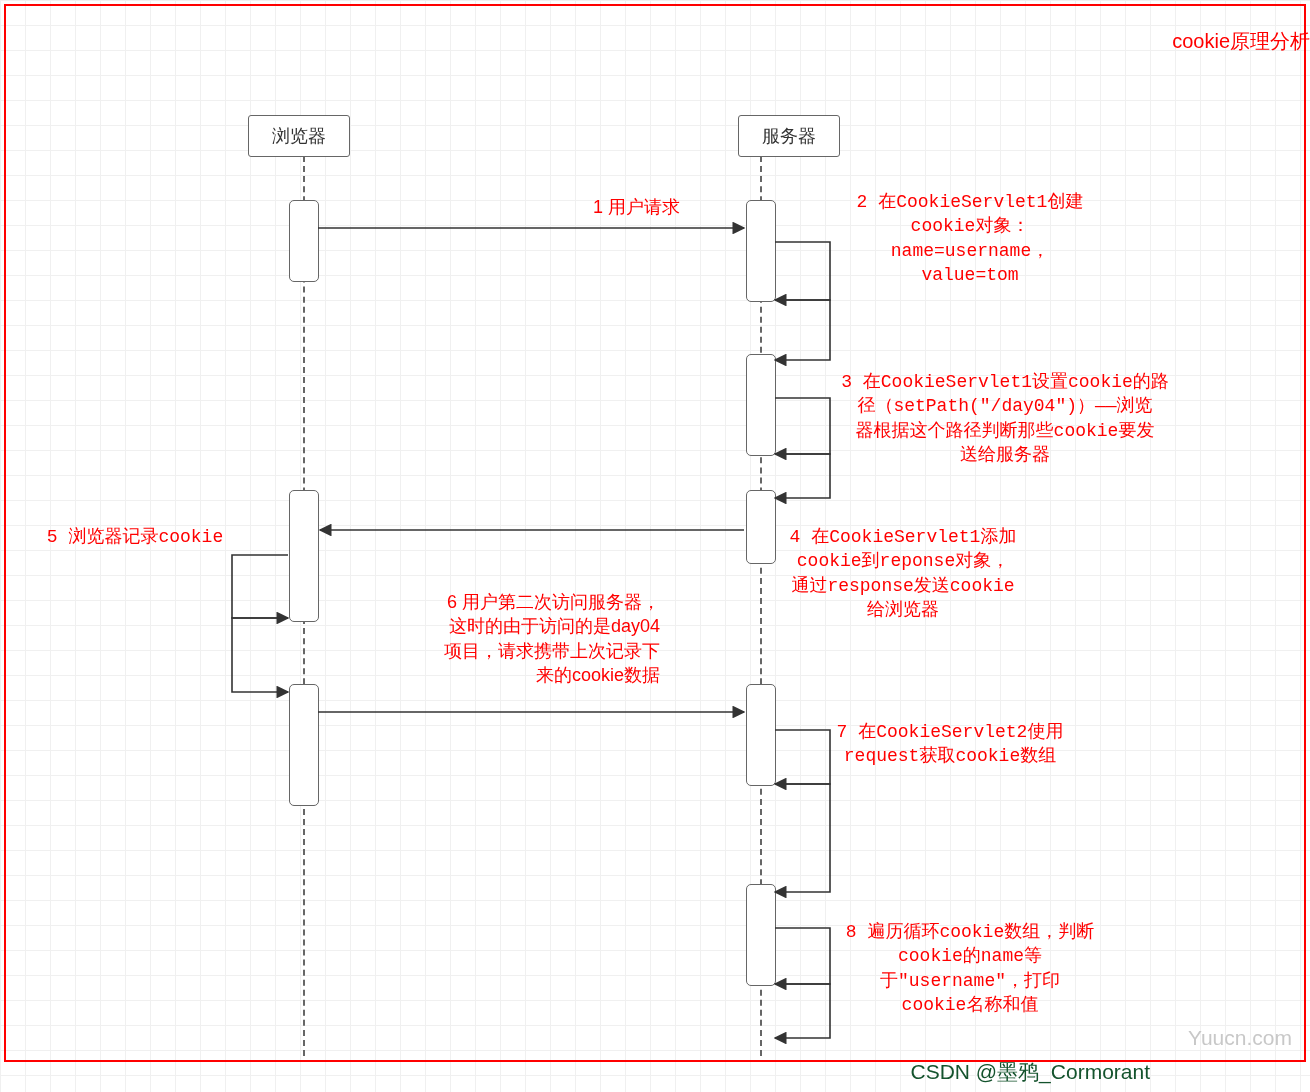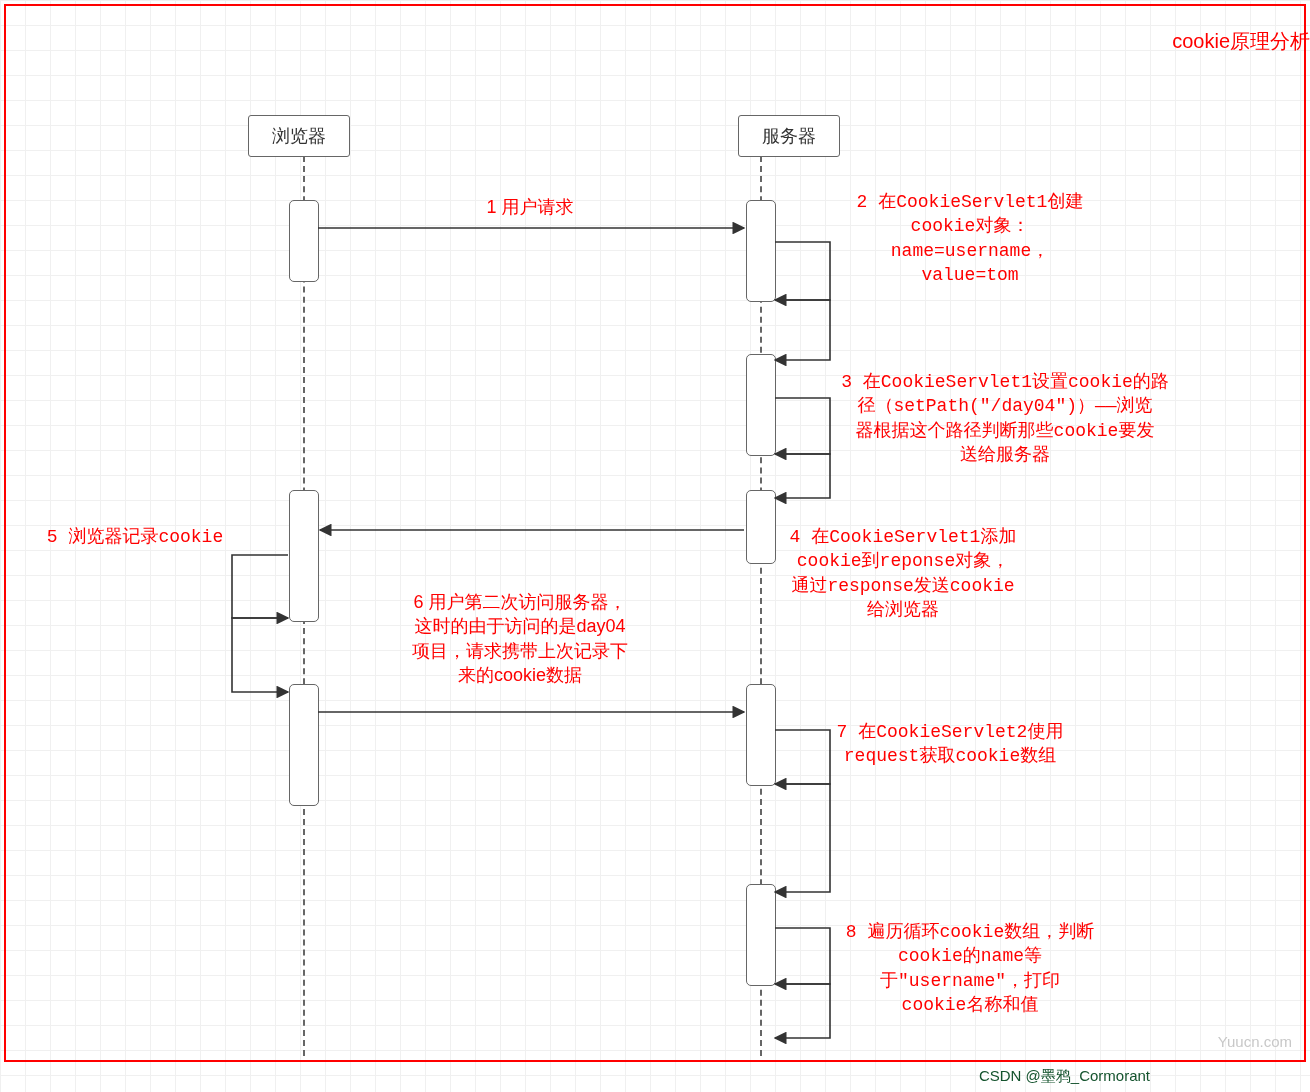--- a/index.html
+++ b/index.html
@@ -52,35 +52,35 @@
     position: absolute;
     width: 28px;
     background: #fff;
     border: 1px solid #666;
     border-radius: 5px;
   }
   .msg-text {
     position: absolute;
     color: #ff0000;
     font-size: 18px;
-    text-align: center;
+    text-align: right;
     line-height: 1.35;
   }
   .note {
     position: absolute;
     color: #ff0000;
     font-size: 18px;
     text-align: center;
     line-height: 1.35;
     font-family: Liberation Mono, monospace;
   }
   .watermark {
     position: absolute;
     color: #c8c8c8;
-    font-size: 15px;
+    font-size: 21px;
   }
   svg.arrows {
     position: absolute;
     inset: 0;
     width: 1310px;
     height: 1092px;
     pointer-events: none;
   }
 </style>
 </head>

